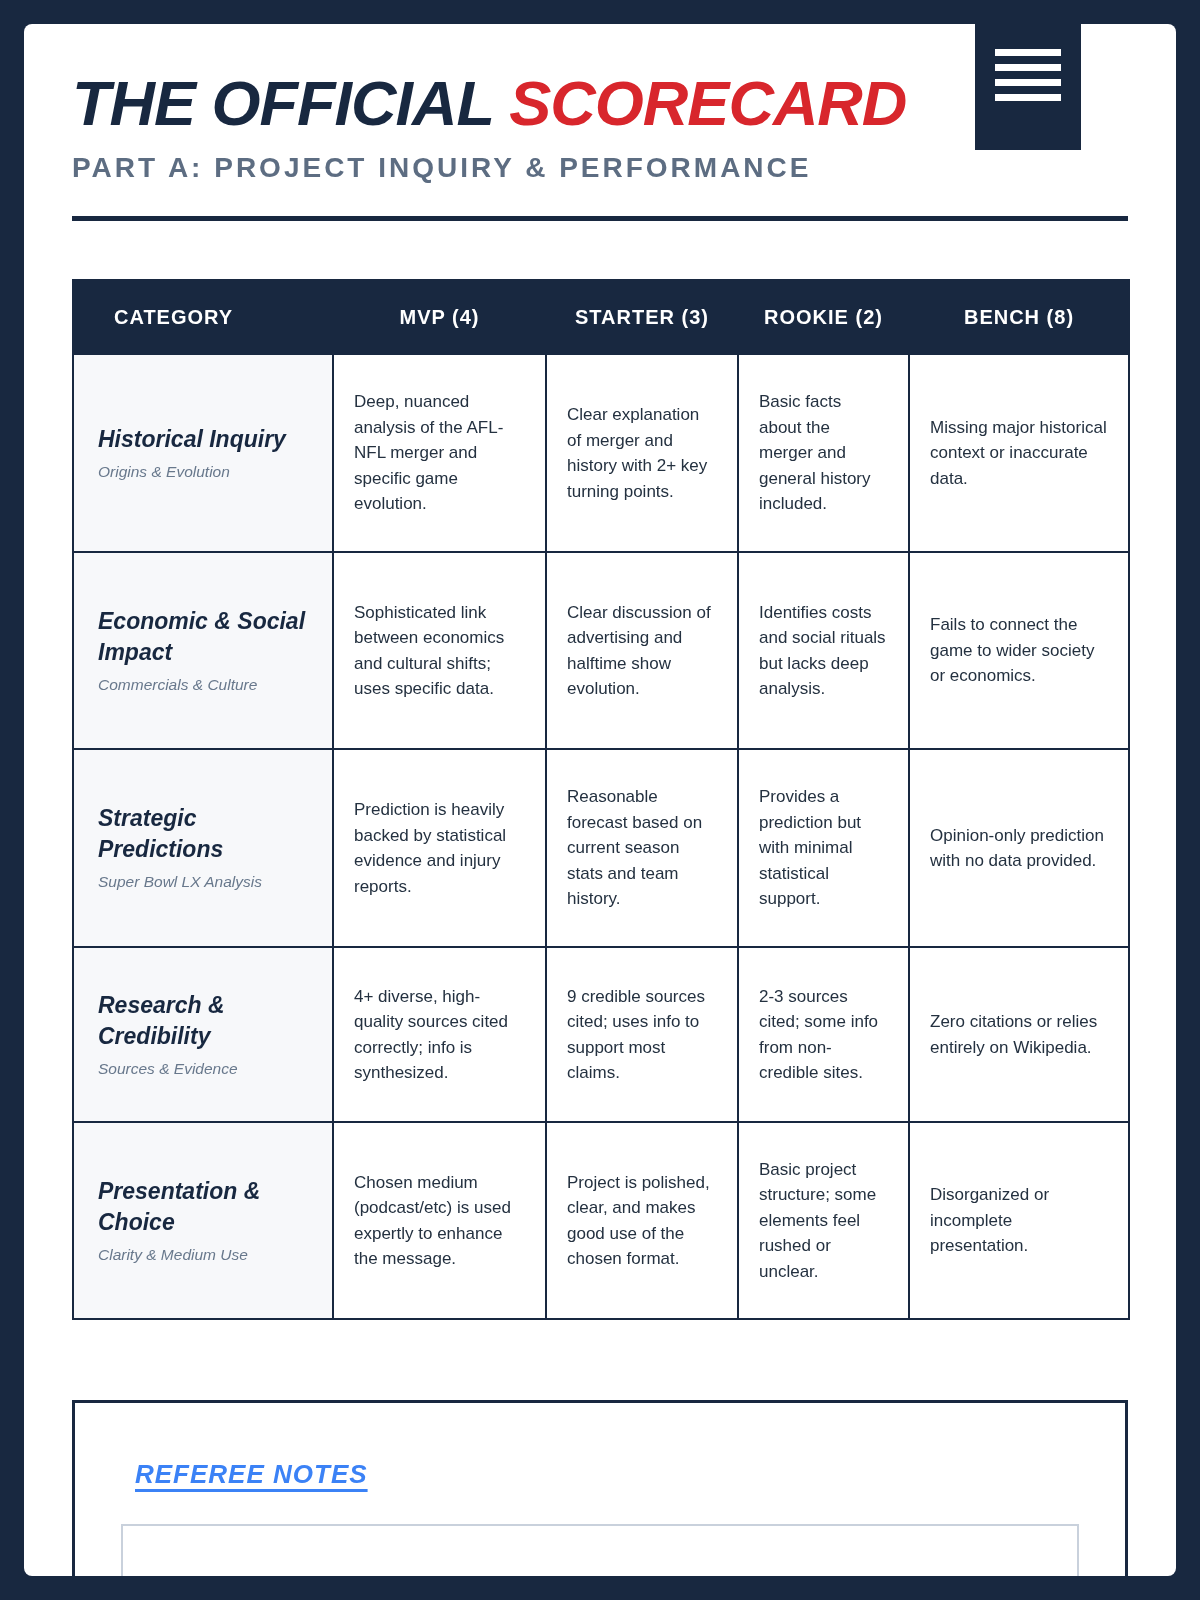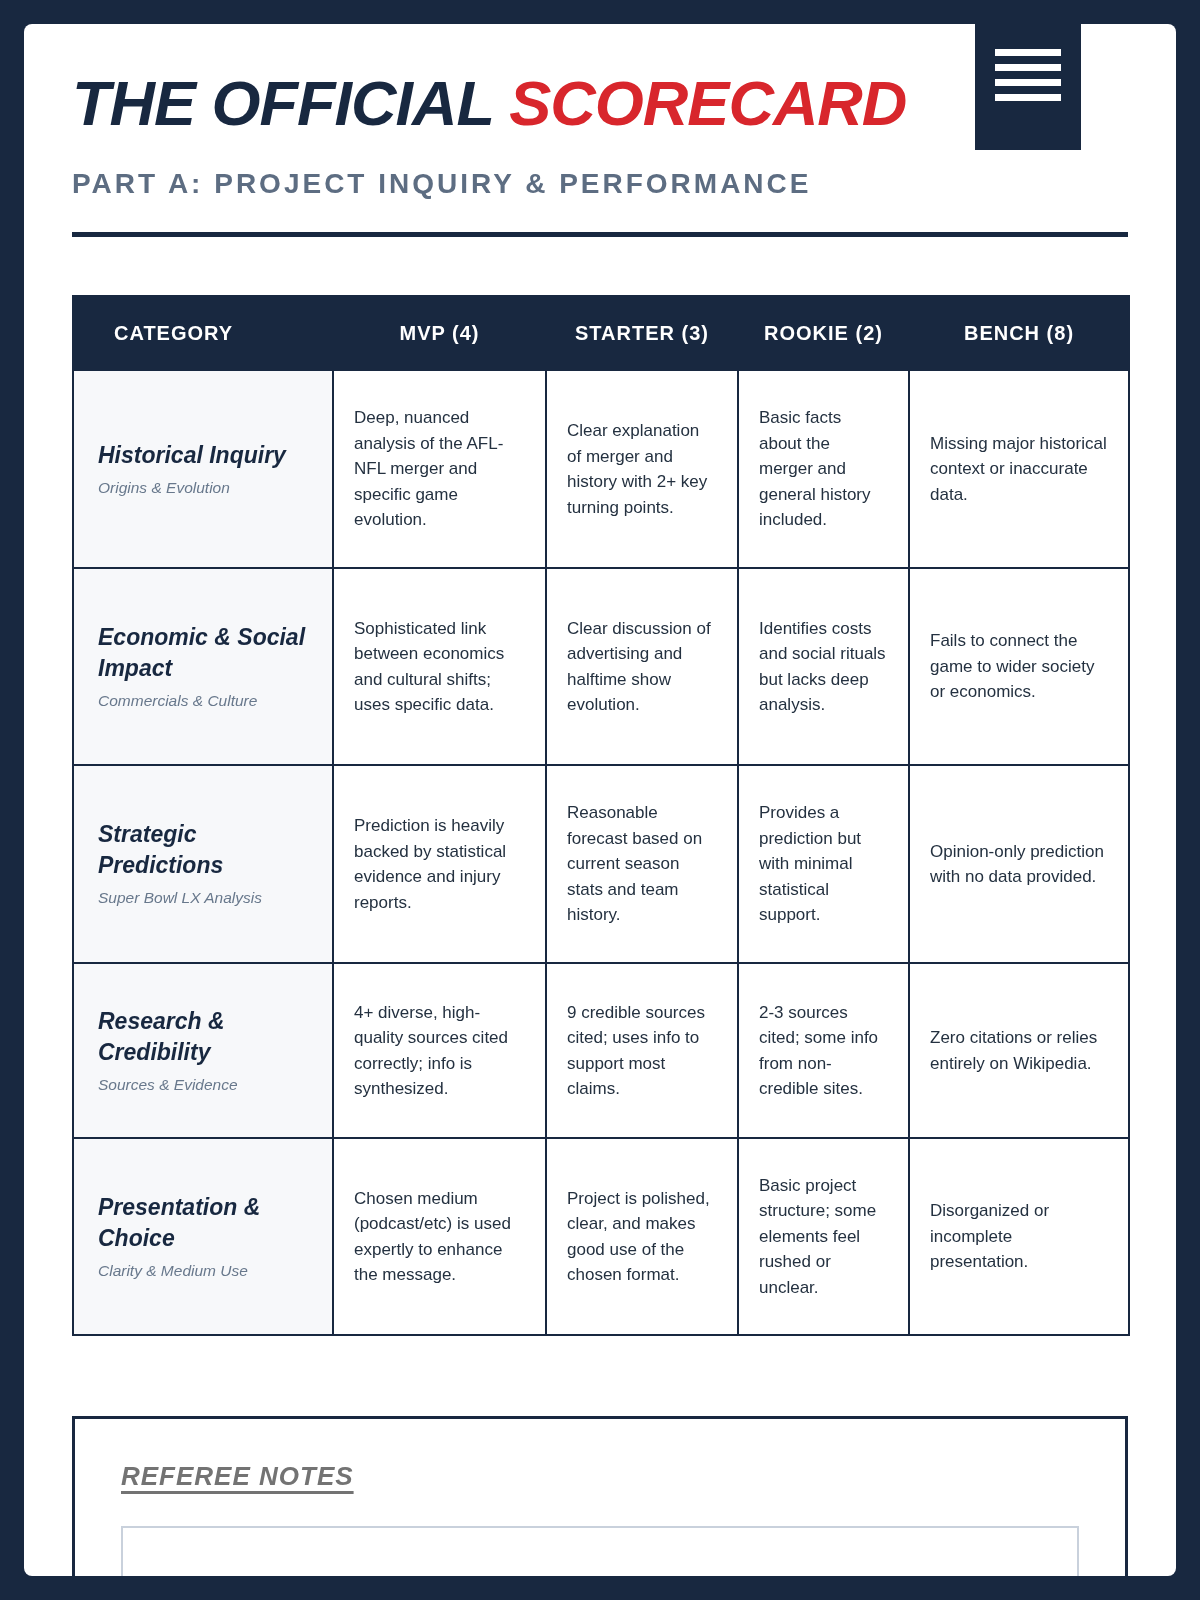--- a/index.html
+++ b/index.html
@@ -35,21 +35,21 @@
     font-size: 63px;
     line-height: 1.05;
     font-style: italic;
     font-weight: bold;
     letter-spacing: -1px;
     color: #182840;
     white-space: nowrap;
   }
   h1 .accent { color: #d8262c; }
   .subtitle {
-    margin-top: 32px;
+    margin-top: 16px;
     font-size: 28px;
     font-weight: bold;
     letter-spacing: 3px;
     color: #5d6d82;
   }
   .divider { margin-top: 32px; height: 5px; background: #182840; }
   table {
     margin-top: 58px;
     width: 1056px;
     border-collapse: collapse;
@@ -90,25 +90,25 @@
     color: #68788c;
     line-height: 1.4;
   }
   .notes {
     margin-top: 80px;
     width: 1056px;
     border: 3px solid #182840;
     padding: 42px 46px 60px 46px;
   }
   .notes h2 {
-    margin: 0;
+    margin: 14px;
     font-size: 26px;
     font-style: italic;
     font-weight: bold;
-    color: #737373;
+    color: #3b82f6;
     letter-spacing: 1px;
     text-decoration: underline;
     text-decoration-thickness: 3px;
     text-underline-offset: 6px;
   }
   .notes textarea {
     display: block;
     margin-top: 34px;
     width: 100%;
     height: 380px;

